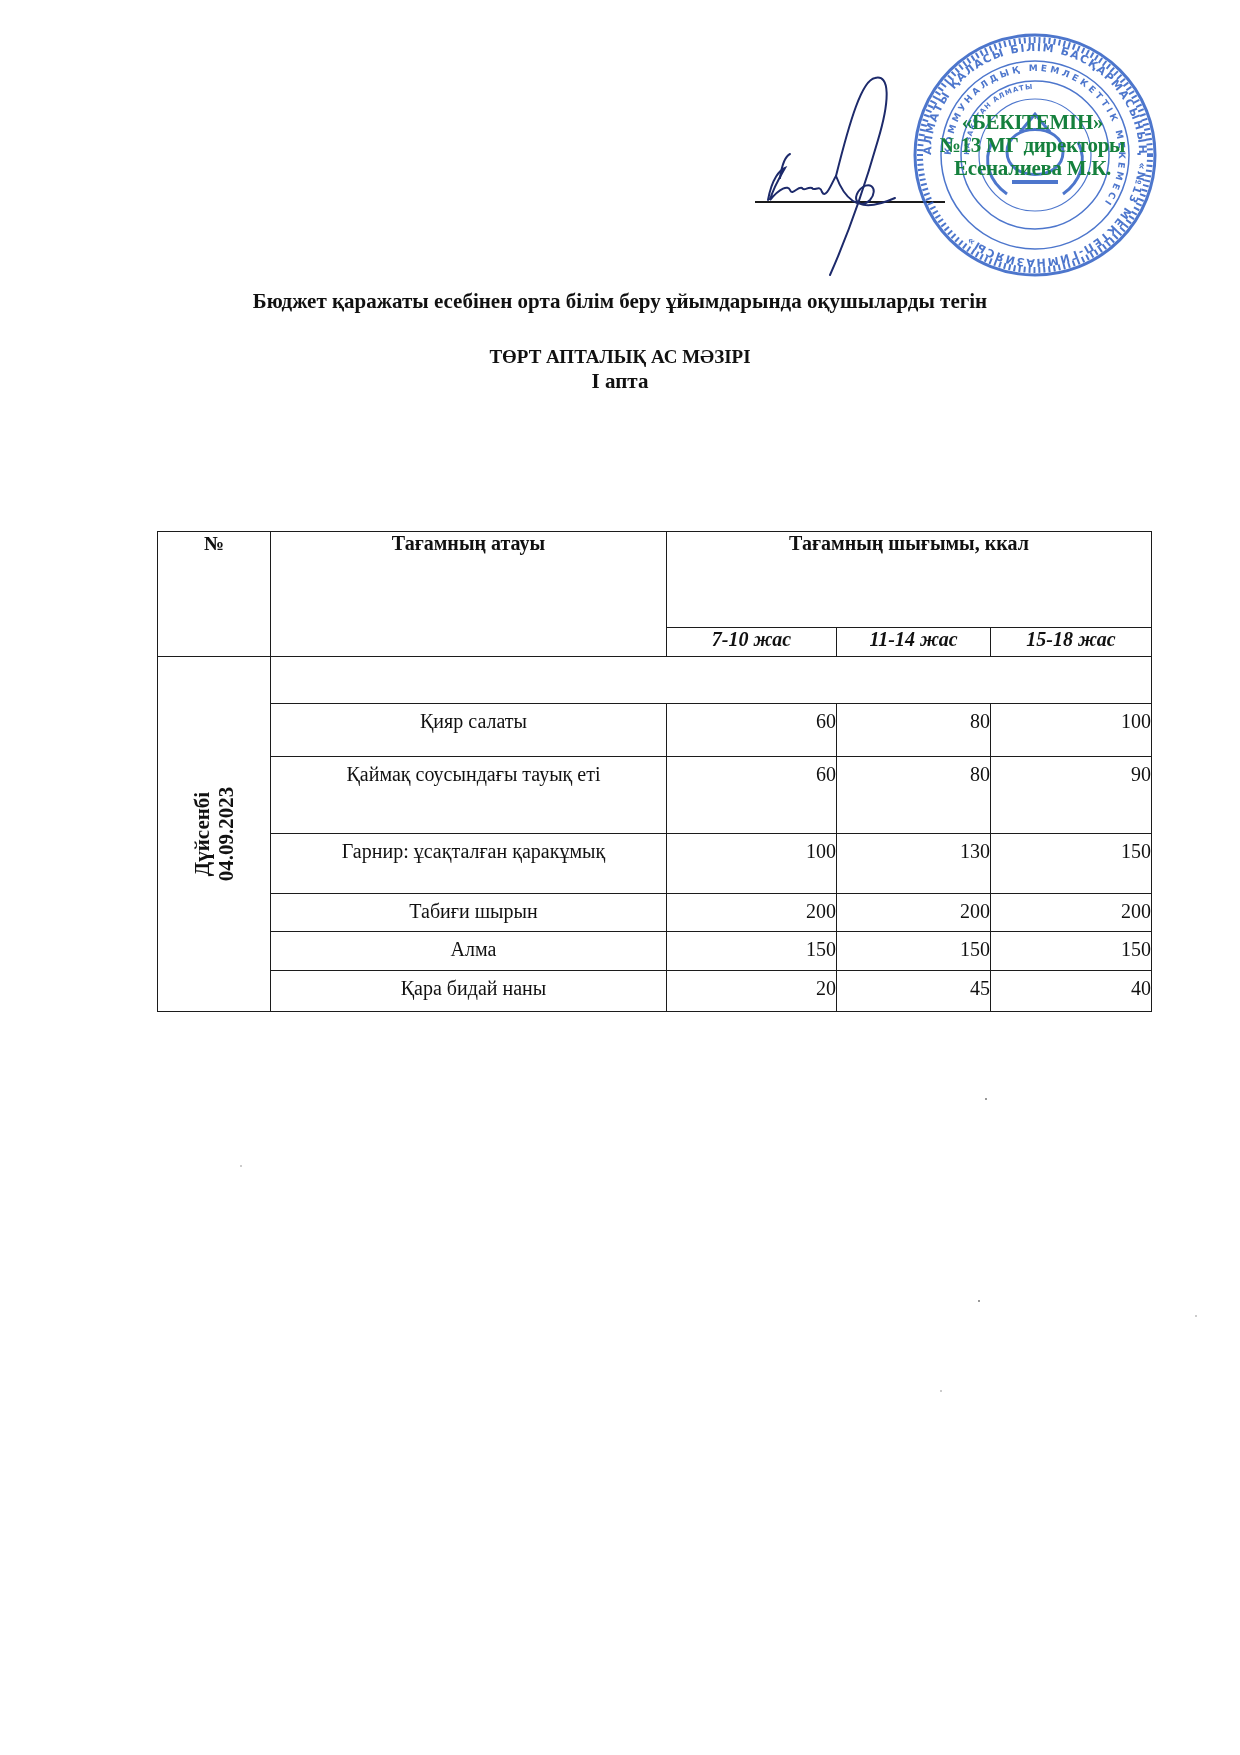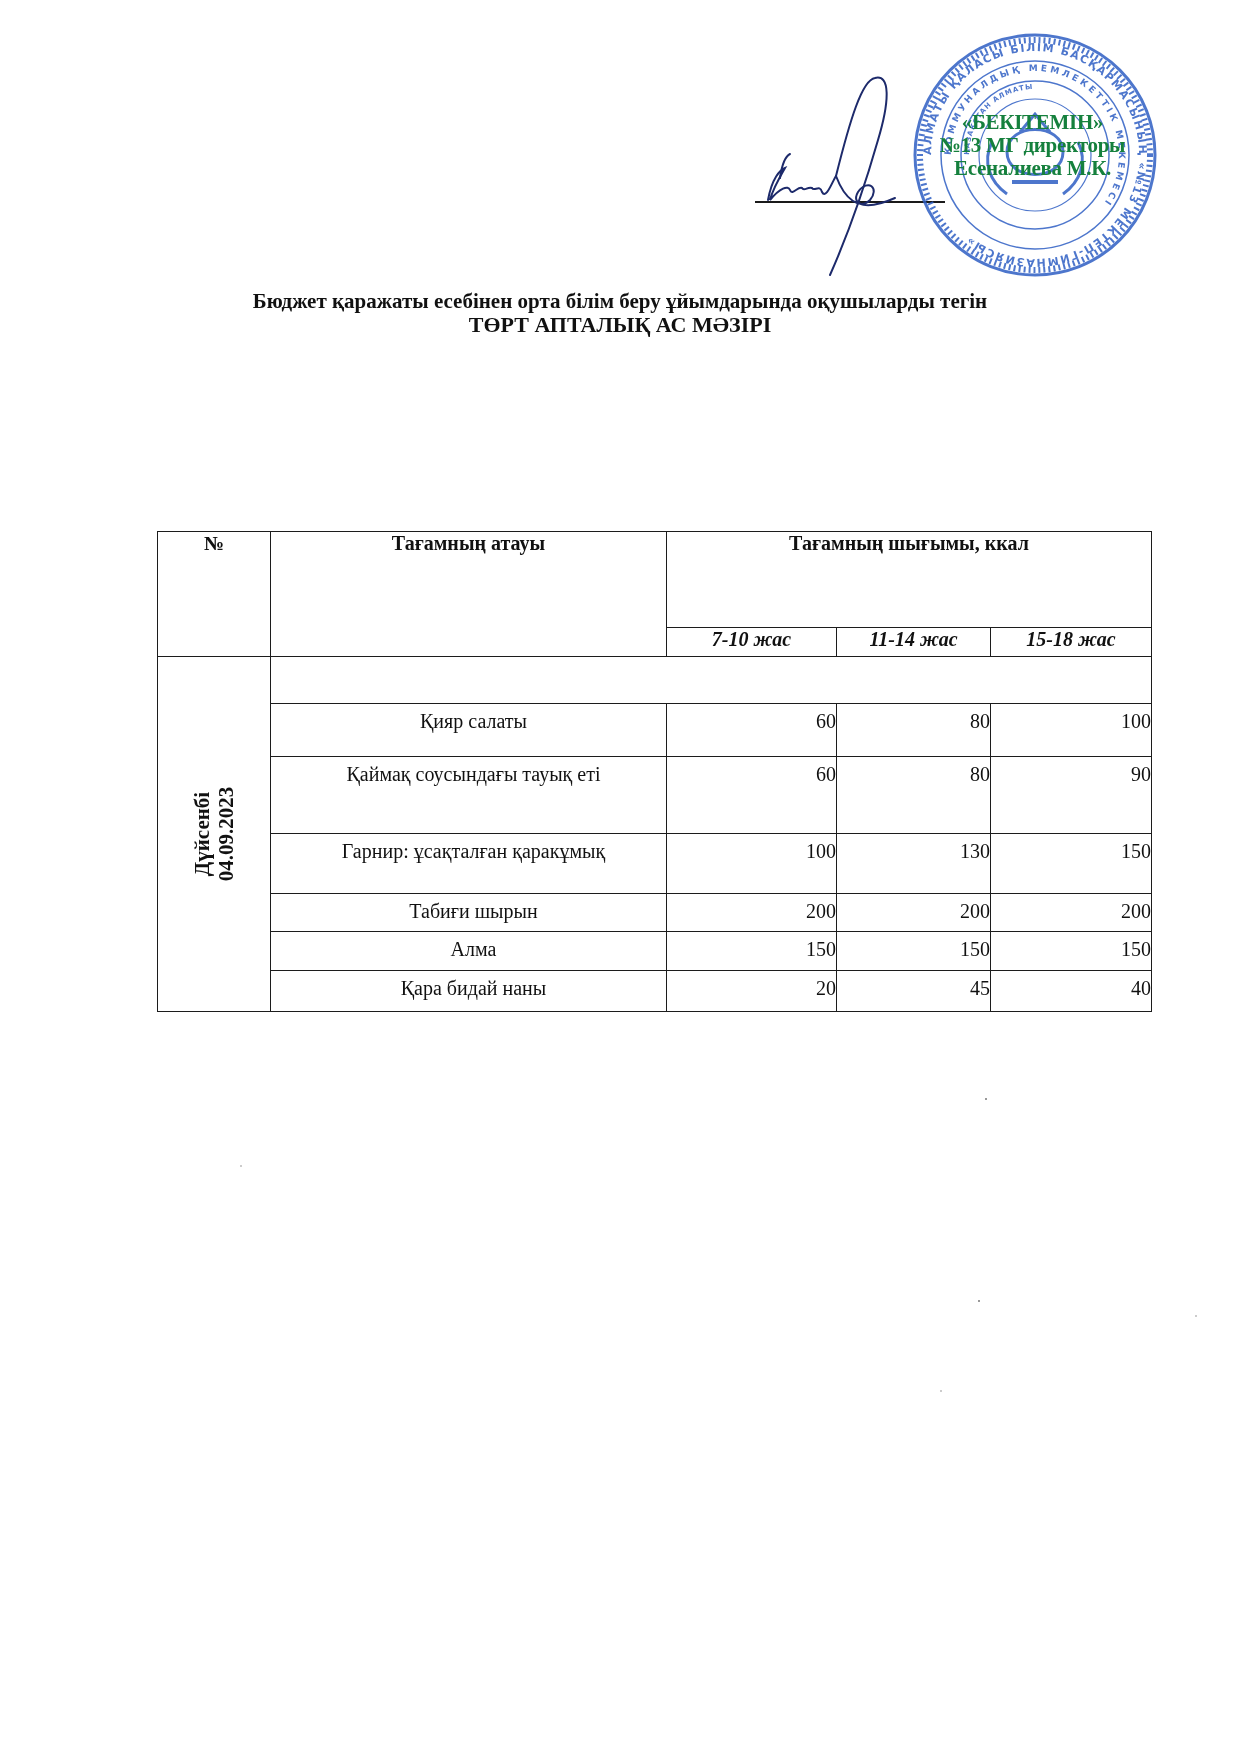--- a/index.html
+++ b/index.html
@@ -20,21 +20,21 @@
     .approval-text {
       position: absolute; left: 930px; top: 111px; width: 205px;
       text-align: center; font-weight: bold; font-size: 21px; line-height: 23px;
       color: #15803d; letter-spacing: -0.3px;
     }
     .title-block {
       position: absolute; left: 0; top: 289px; width: 1240px; text-align: center;
       font-weight: bold; font-size: 21px; line-height: 24px;
     }
     .title-block div { white-space: nowrap; }
-    .title-block .upper { font-size: 22px; }
+    .title-block .upper { font-size: 19px; margin-top: 32px; }
     table.menu {
       position: absolute; left: 157px; top: 531px; width: 994px;
       border-collapse: collapse; table-layout: fixed;
       font-size: 20px;
     }
     table.menu td, table.menu th {
       border: 1.6px solid #1c1c1c; padding: 0; vertical-align: top;
     }
     table.menu th { font-weight: bold; font-size: 20px; }
     .h-main { height: 96px; }
@@ -93,20 +93,21 @@
   <div class="approval-text">
     <div>«БЕКІТЕМІН»</div>
     <div>№13 МГ директоры</div>
     <div>Есеналиева М.К.</div>
   </div>
 </div>
 
 <div class="title-block">
   <div>Бюджет қаражаты есебінен орта білім беру ұйымдарында оқушыларды тегін</div>
   <div class="upper">ТӨРТ АПТАЛЫҚ АС МӘЗІРІ</div>
+  <div>І апта</div>
 </div>
 
 <table class="menu">
   <colgroup>
     <col style="width:113px">
     <col style="width:396px">
     <col style="width:170px">
     <col style="width:154px">
     <col style="width:161px">
   </colgroup>

